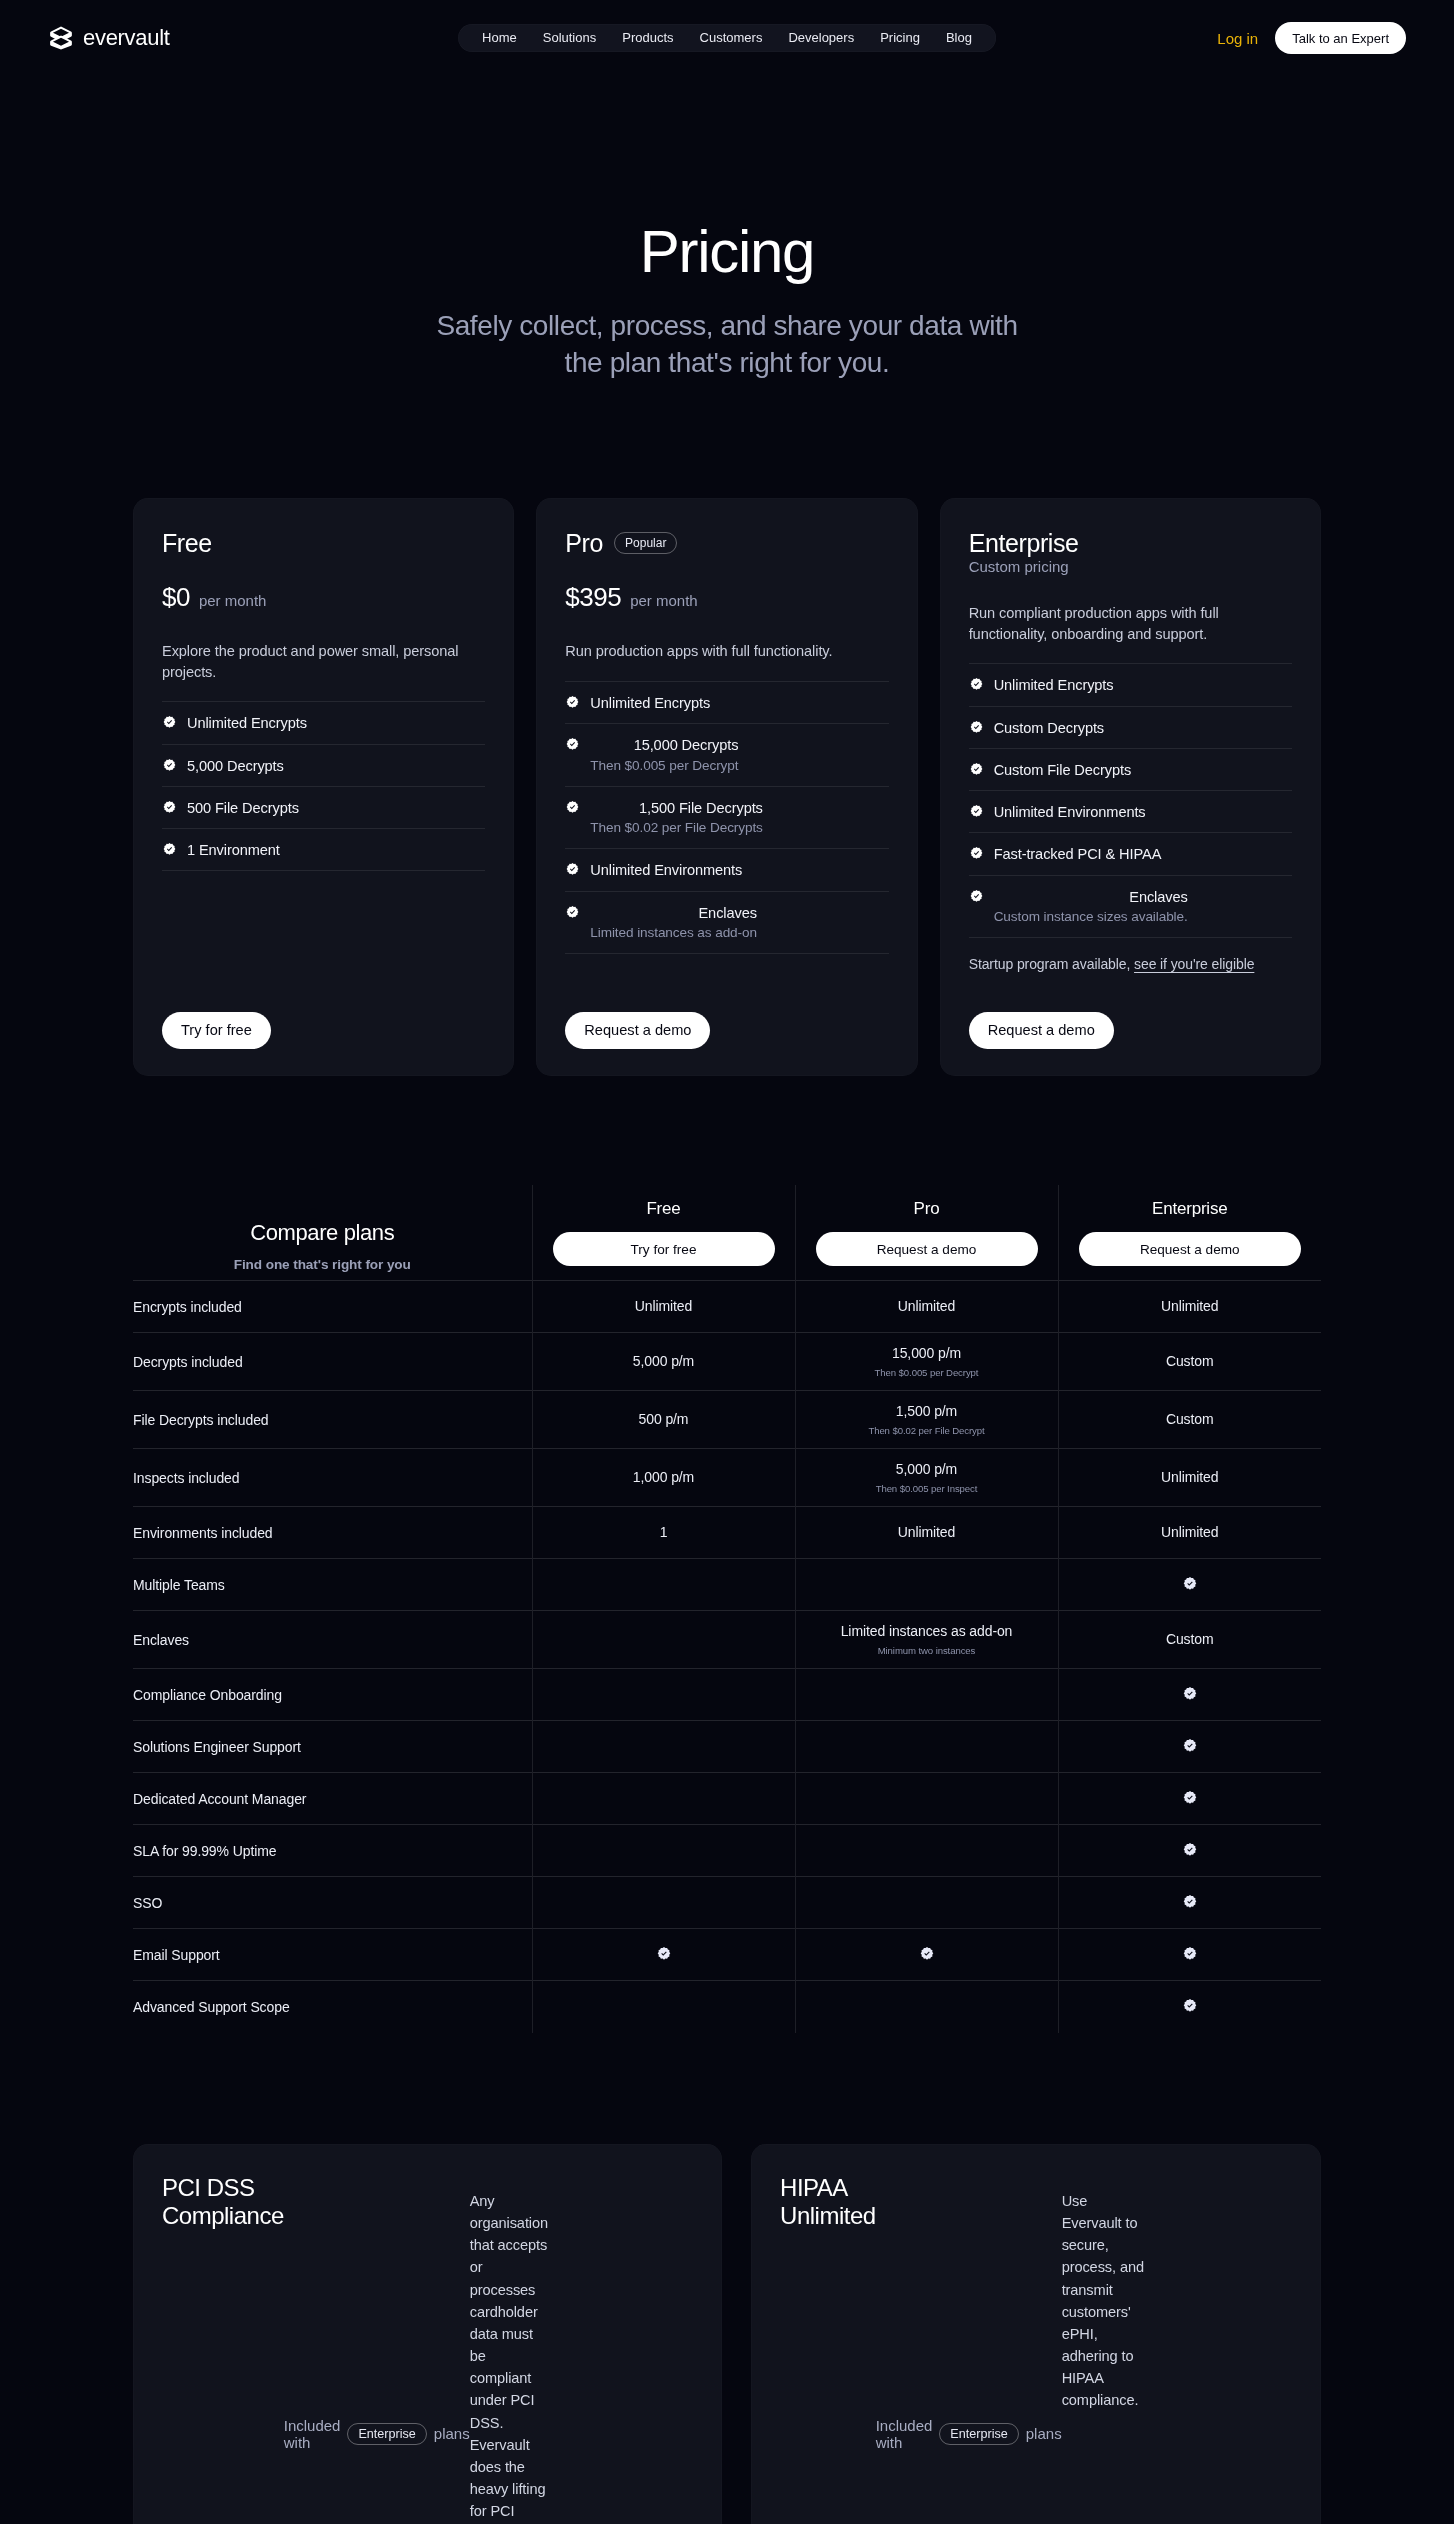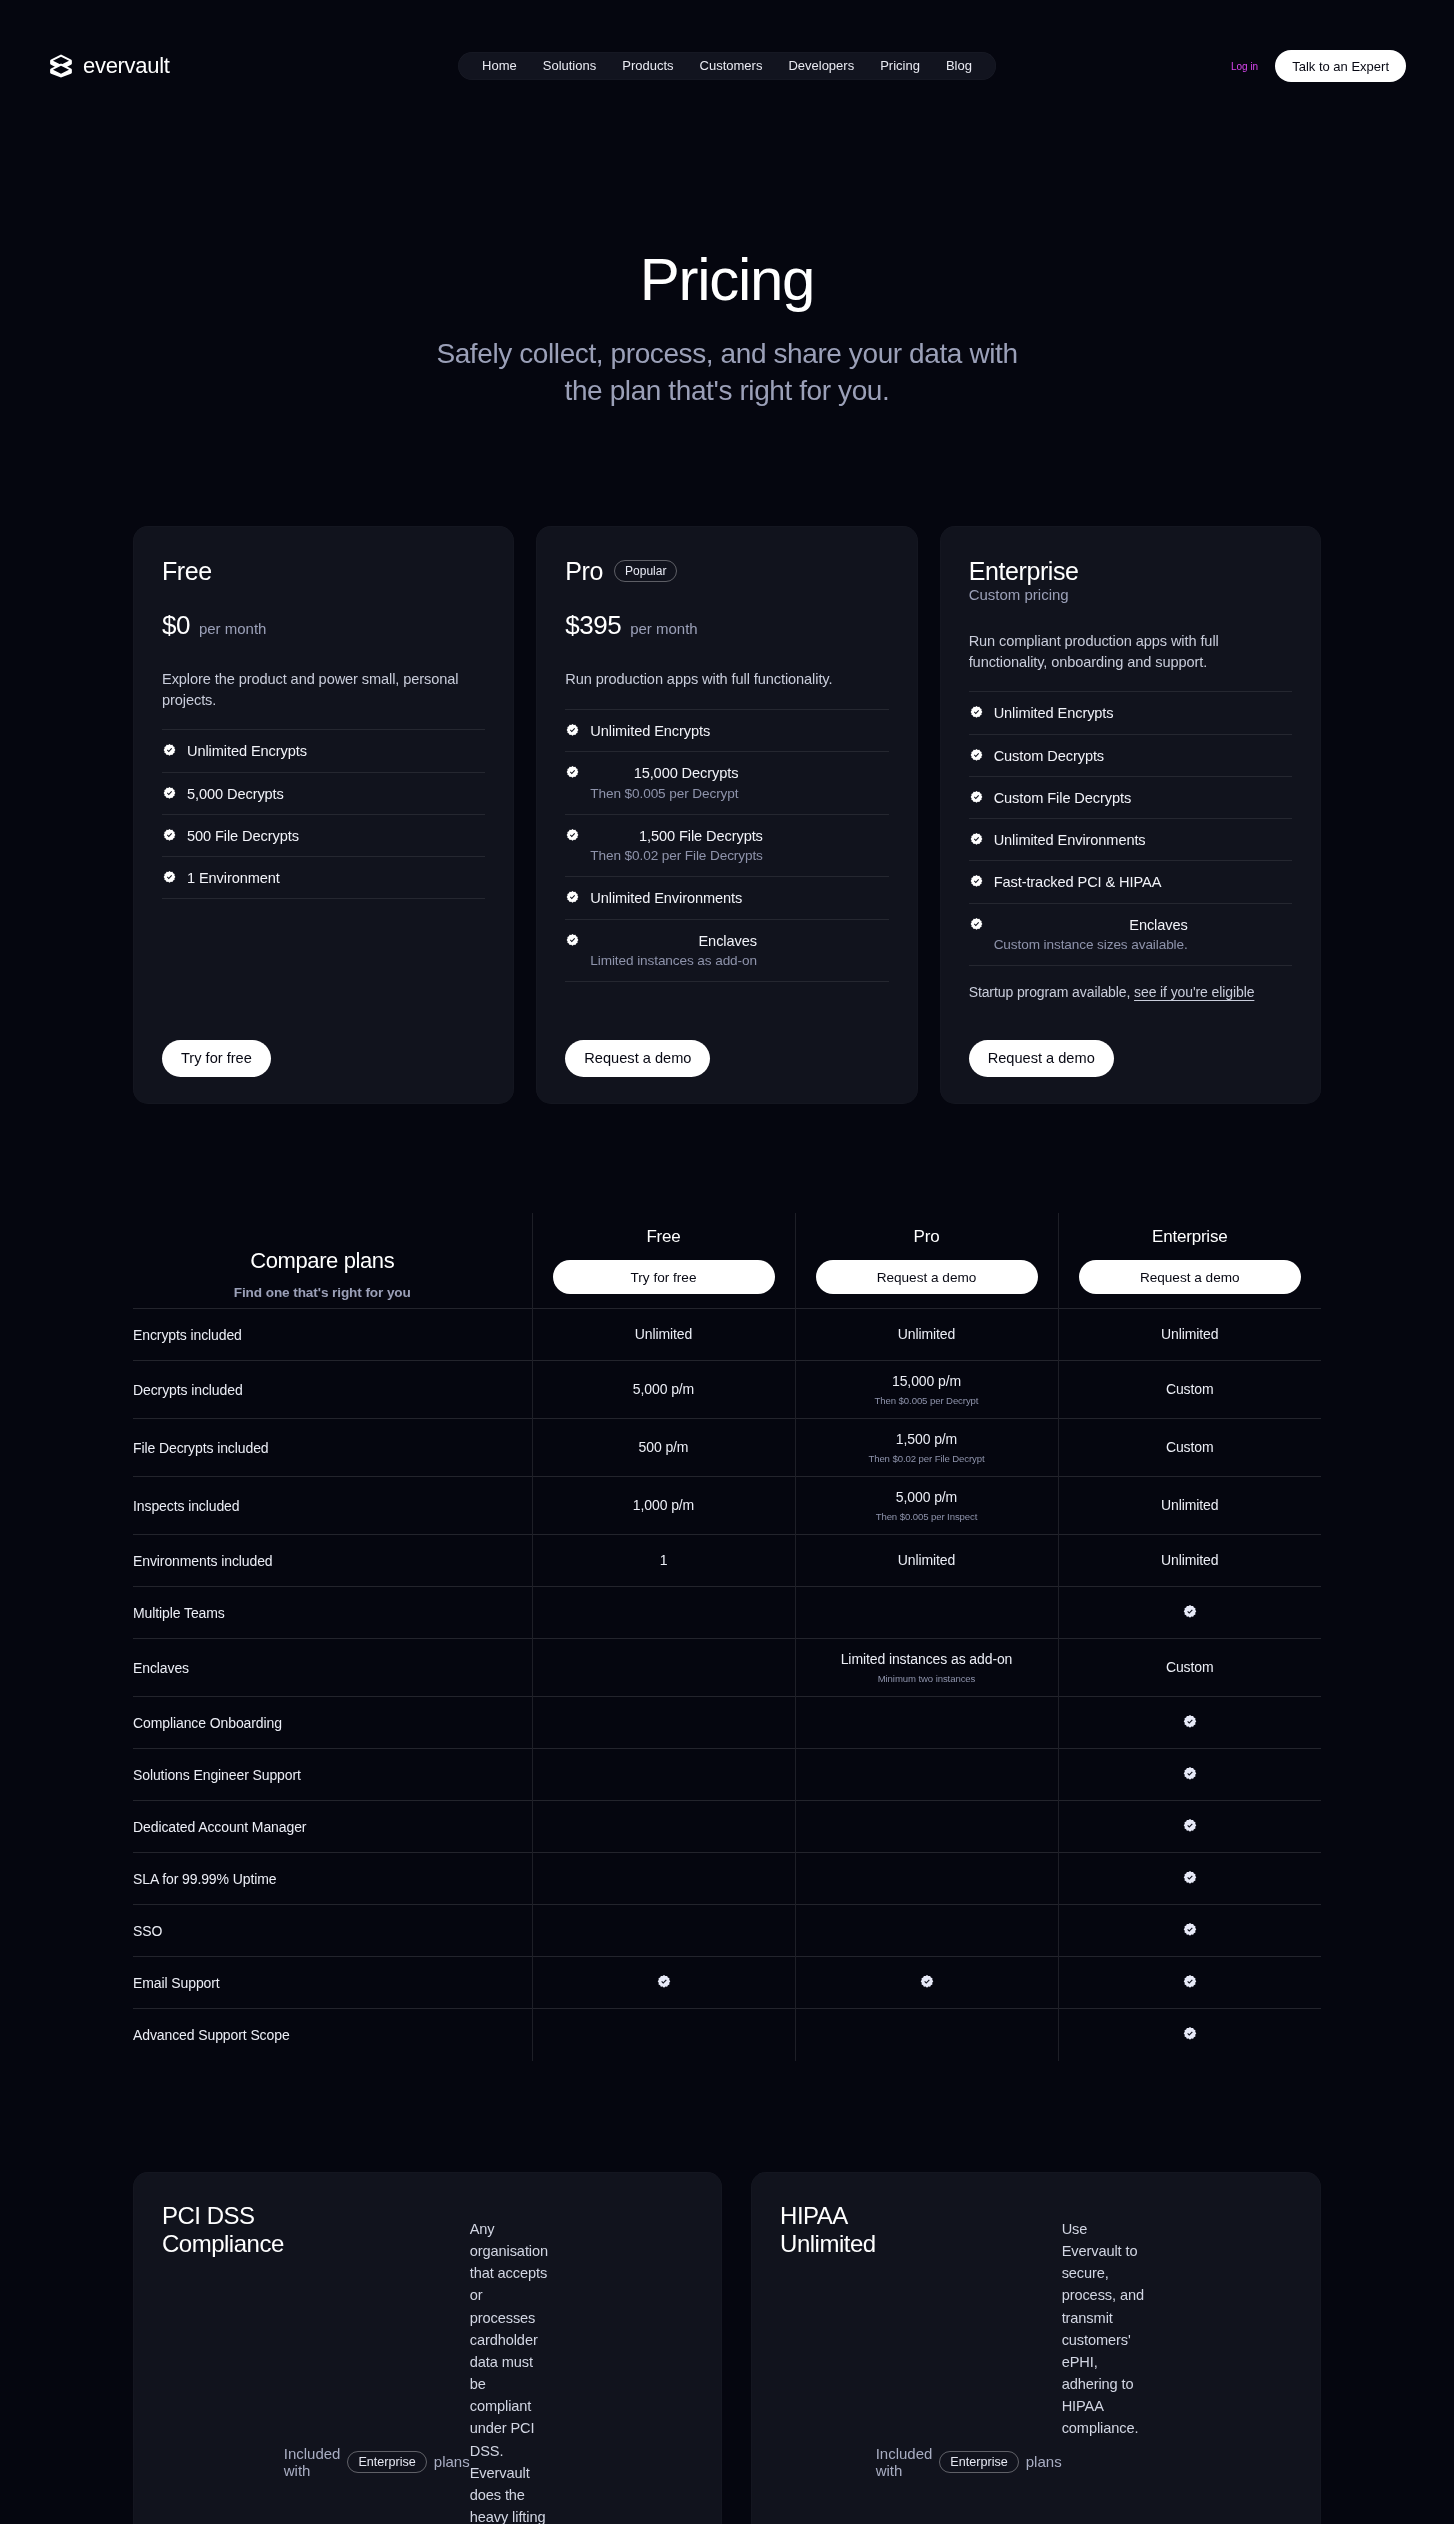--- a/index.html
+++ b/index.html
@@ -7,36 +7,36 @@
   html,body{background:#05060f;}
   body{
     width:1454px;
     font-family:"Liberation Sans","DejaVu Sans",sans-serif;
     color:#ffffff;
     -webkit-font-smoothing:antialiased;
   }
   .page{width:1454px;min-height:3002px;position:relative;background:#05060f;display:flex;flex-direction:column;}
 
   
-  .nav{height:76px;display:flex;align-items:center;position:relative;padding:0 48px;margin-top:28px;}
+  .nav{height:76px;display:flex;align-items:center;position:relative;padding:0 48px;}
   .brand{display:flex;align-items:center;gap:9px;}
   .brand-mark{width:26px;height:26px;flex:0 0 26px;}
   .brand-name{font-size:22px;letter-spacing:-0.3px;color:#fff;font-weight:400;}
   .nav-pill{
     position:absolute;left:50%;transform:translateX(-50%);
     background:#12141f;border-radius:22px;height:28px;
     display:flex;align-items:center;gap:0;padding:0 11px;
     box-shadow:inset 0 0 0 0.5px rgba(255,255,255,0.045);
   }
   .nav-link{
     font-size:13px;color:#e9eaf2;padding:0 13px;line-height:44px;
     white-space:nowrap;cursor:pointer;text-decoration:none;
   }
   .nav-right{margin-left:auto;display:flex;align-items:center;gap:17px;}
-  .login-link{font-size:10px;color:#d946ef;text-decoration:none;cursor:pointer;}
+  .login-link{font-size:15px;color:#eab308;text-decoration:none;cursor:pointer;}
   .cta-white{
     background:#fff;color:#070813;border-radius:20px;
     font-size:13px;padding:8.6px 17px;border:none;cursor:pointer;white-space:nowrap;
     font-family:inherit;
   }
 
   
   .hero{text-align:center;padding-top:146px;}
   .hero h1{font-size:60px;font-weight:400;letter-spacing:-1.3px;line-height:1;color:#fff;}
   .hero p{

